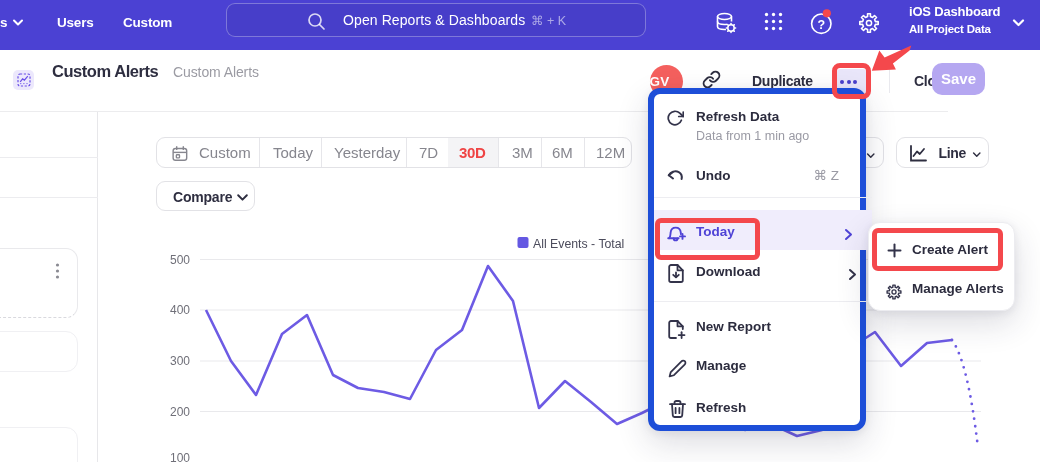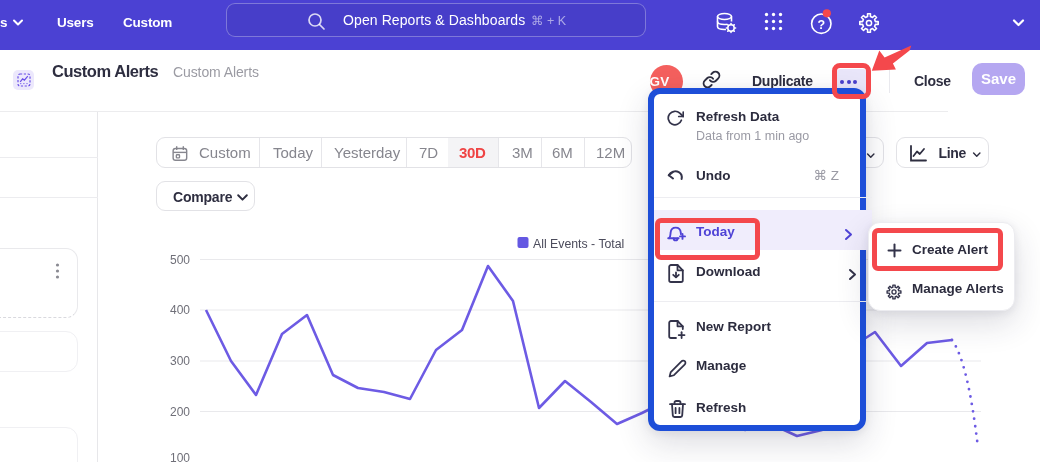--- a/index.html
+++ b/index.html
@@ -21,21 +21,21 @@
   #row2 { position:absolute; left:0; top:50px; width:948px; height:62px; background:#fff; border-bottom:1px solid #ececee; z-index:20; }
   #tile { position:absolute; left:13px; top:20px; width:21px; height:20px; background:#ece8fc; border-radius:5px; }
   #h1 { position:absolute; left:52px; top:12px; font-size:16.5px; font-weight:700; letter-spacing:-0.45px; color:#2e2e40; }
   #crumb { position:absolute; left:173px; top:14px; font-size:14px; letter-spacing:-0.1px; color:#9b9ba3; }
   #avatar { position:absolute; left:649.5px; top:14.5px; width:33px; height:33px; border-radius:50%; background:#f4605e; color:#fff; font-size:13.5px; font-weight:700; letter-spacing:0.2px; line-height:33px; }
   #dup { position:absolute; left:752px; top:23px; font-size:14px; font-weight:700; letter-spacing:-0.25px; color:#2e2e40;text-align:right; }
   #dotbtn { position:absolute; left:837px; top:18.5px; width:28.5px; height:25.5px; background:#e9e6fa; border-radius:3px; }
   #dotbtn i { position:absolute; top:11px; width:4px; height:4px; border-radius:50%; background:#4a40cc; }
   #vdiv { position:absolute; left:888.5px; top:17px; width:1px; height:26px; background:#e9e9ee; }
   #close { position:absolute; left:914px; top:23px; font-size:14px; font-weight:700; letter-spacing:-0.25px; color:#2e2e40; }
-  #save { position:absolute; left:972px; top:13px; width:53px; height:32px; background:#b5a7f1; border-radius:10px; color:#fff; font-size:15px; font-weight:700; text-align:center; line-height:32px; }
+  #save { position:absolute; left:932px; top:13px; width:53px; height:32px; background:#b5a7f1; border-radius:10px; color:#fff; font-size:15px; font-weight:700; text-align:center; line-height:32px; }
 
   
   #sidebar { position:absolute; left:0; top:112px; width:98px; height:350px; background:#fff; border-right:1px solid #e7e7ea; z-index:5; }
   .sline { position:absolute; left:0; width:98px; height:1px; background:#ececef; }
   .scard { position:absolute; left:-14px; border:1px solid #e9e9ec; border-radius:12px; background:#fff; }
 
   
   #seg { position:absolute; left:156px; top:137px; width:476px; height:31px; border:1px solid #e2e2e6; border-radius:9px; background:#fff; z-index:6; }
   .segd { position:absolute; top:0; width:1px; height:29px; background:#e6e6ea; }
   .segt { position:absolute; top:7px; font-size:15px; color:#86868e; line-height:1; }
@@ -131,20 +131,24 @@
   <svg class="abs" style="left:810px;top:8px" width="24" height="28" viewBox="0 0 24 28">
     <circle cx="11.3" cy="15.7" r="9.7" fill="none" stroke="#fff" stroke-width="1.6"></circle>
     <text x="11.3" y="20.6" font-size="12.5" font-weight="bold" fill="#fff" text-anchor="middle" font-family="Liberation Sans, sans-serif">?</text>
     <circle cx="16.8" cy="5.3" r="4.1" fill="#f4484c"></circle>
   </svg>
 
   <svg class="abs" style="left:858px;top:12px" width="22" height="22" viewBox="0 0 22 22">
     <path d="M9.55 1.81 L12.45 1.81 L12.42 4.55 L14.55 5.44 L16.47 3.48 L18.52 5.53 L16.56 7.45 L17.45 9.58 L20.19 9.55 L20.19 12.45 L17.45 12.42 L16.56 14.55 L18.52 16.47 L16.47 18.52 L14.55 16.56 L12.42 17.45 L12.45 20.19 L9.55 20.19 L9.58 17.45 L7.45 16.56 L5.53 18.52 L3.48 16.47 L5.44 14.55 L4.55 12.42 L1.81 12.45 L1.81 9.55 L4.55 9.58 L5.44 7.45 L3.48 5.53 L5.53 3.48 L7.45 5.44 L9.58 4.55 Z" fill="none" stroke="#fff" stroke-width="1.6" stroke-linejoin="round"></path>
     <circle cx="11" cy="11" r="2.6" fill="none" stroke="#fff" stroke-width="1.5"></circle>
   </svg>
+  <div id="iosdash">
+      <div class="l1">iOS Dashboard</div>
+      <div class="l2">All Project Data</div>
+    </div>
   <svg class="abs" style="left:1012px;top:18px" width="13" height="10" viewBox="0 0 13 10">
       <path d="M2 2.5 L6.5 7 L11 2.5" fill="none" stroke="#fff" stroke-width="2.2" stroke-linecap="round" stroke-linejoin="round"></path>
     </svg>
 </div>
 
 <div id="row2">
   <div id="tile"></div>
   <svg class="abs" style="left:16.5px;top:23px" width="14" height="14" viewBox="0 0 14 14">
     <rect x="1" y="1" width="12" height="12" rx="2" fill="none" stroke="#6a4fe8" stroke-width="1.2" stroke-dasharray="2.2 1.6"></rect>
     <polyline points="3.2,8.8 5.6,5.9 7.4,7.1 10.8,3.2" fill="none" stroke="#6a4fe8" stroke-width="1.2"></polyline>

